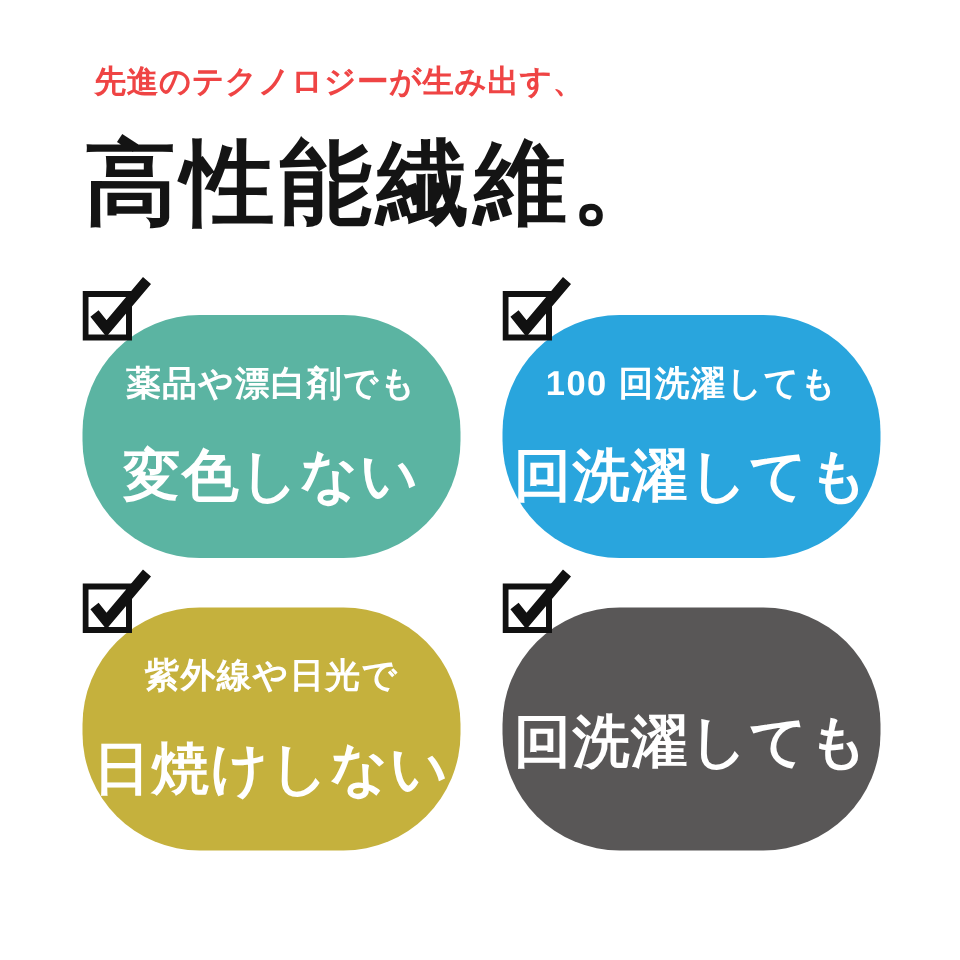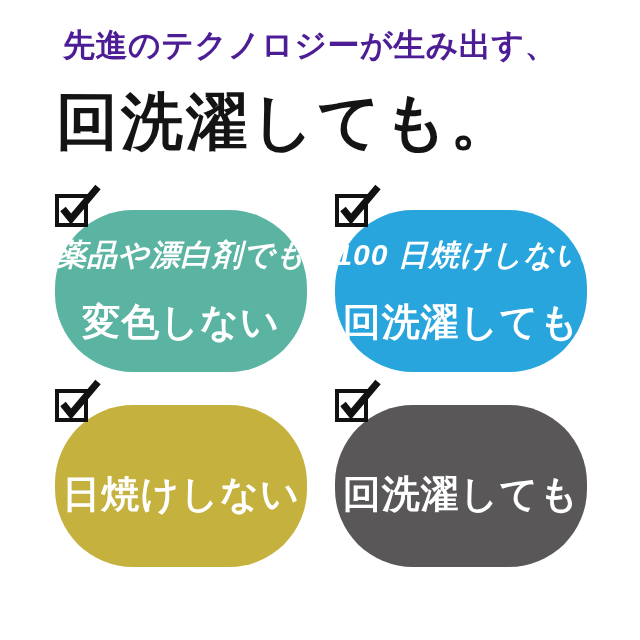--- a/index.html
+++ b/index.html
@@ -3,54 +3,54 @@
 <meta charset="utf-8">
 <style>
   html,body{margin:0;padding:0;}
   body{
     width:640px;height:640px;background:#ffffff;
     font-family:"Liberation Sans","DejaVu Sans",sans-serif;
   }
   .page{position:relative;width:640px;height:640px;overflow:hidden;background:#ffffff;}
 
   .subtitle{
-    position:absolute;top:24px;left:63px;
-    font-size:32px;font-weight:700;color:#4c1d95;letter-spacing:0.5px;
+    position:absolute;top:40px;left:63px;
+    font-size:21px;font-weight:700;color:#ef4444;letter-spacing:0.5px;
     white-space:nowrap;
   }
   .title{
     position:absolute;top:80px;left:56px;
     font-size:62px;font-weight:900;color:#141414;letter-spacing:3px;
     white-space:nowrap;
   }
 
   .grid{
     position:absolute;top:210px;left:55px;
     display:grid;grid-template-columns:252px 252px;
     column-gap:28px;row-gap:33px;
   }
   .card{position:relative;width:252px;height:162px;}
   .blob{
     width:100%;height:100%;border-radius:78px;
     display:flex;flex-direction:column;align-items:center;justify-content:center;
     color:#ffffff;text-align:center;
   }
-  .line1{font-size:30px;font-weight:700;letter-spacing:1px;margin-bottom:5px;white-space:nowrap;font-style:italic;}
+  .line1{font-size:23px;font-weight:700;letter-spacing:1px;margin-bottom:5px;white-space:nowrap;}
   .line2{font-size:38px;font-weight:900;letter-spacing:1px;white-space:nowrap;margin-top:16px;}
 
   .check{position:absolute;top:-27px;left:0;width:46px;height:46px;pointer-events:none;}
   .check svg{display:block;}
 </style>
 </head>
 <body>
 
 <div class="page">
 
   <div class="subtitle">先進のテクノロジーが生み出す、</div>
-  <div class="title">回洗濯しても。</div>
+  <div class="title">高性能繊維。</div>
 
   <div class="grid">
 
     <div class="card">
       <span class="check">
         <svg width="46" height="46" viewBox="0 0 46 46">
           <rect x="2" y="13" width="29" height="29" fill="#ffffff" stroke="#111111" stroke-width="4"></rect>
           <path d="M8 26 L16 36 L43 4" fill="none" stroke="#111111" stroke-width="7"></path>
         </svg>
       </span>
@@ -61,33 +61,34 @@
     </div>
 
     <div class="card">
       <span class="check">
         <svg width="46" height="46" viewBox="0 0 46 46">
           <rect x="2" y="13" width="29" height="29" fill="#ffffff" stroke="#111111" stroke-width="4"></rect>
           <path d="M8 26 L16 36 L43 4" fill="none" stroke="#111111" stroke-width="7"></path>
         </svg>
       </span>
       <div class="blob" style="background: rgb(41, 165, 221);">
-        <div class="line1">100 日焼けしない</div>
+        <div class="line1">100 回洗濯しても</div>
         <div class="line2">回洗濯しても</div>
       </div>
     </div>
 
     <div class="card">
       <span class="check">
         <svg width="46" height="46" viewBox="0 0 46 46">
           <rect x="2" y="13" width="29" height="29" fill="#ffffff" stroke="#111111" stroke-width="4"></rect>
           <path d="M8 26 L16 36 L43 4" fill="none" stroke="#111111" stroke-width="7"></path>
         </svg>
       </span>
       <div class="blob" style="background: rgb(197, 177, 61);">
+        <div class="line1">紫外線や日光で</div>
         <div class="line2">日焼けしない</div>
       </div>
     </div>
 
     <div class="card">
       <span class="check">
         <svg width="46" height="46" viewBox="0 0 46 46">
           <rect x="2" y="13" width="29" height="29" fill="#ffffff" stroke="#111111" stroke-width="4"></rect>
           <path d="M8 26 L16 36 L43 4" fill="none" stroke="#111111" stroke-width="7"></path>
         </svg>

